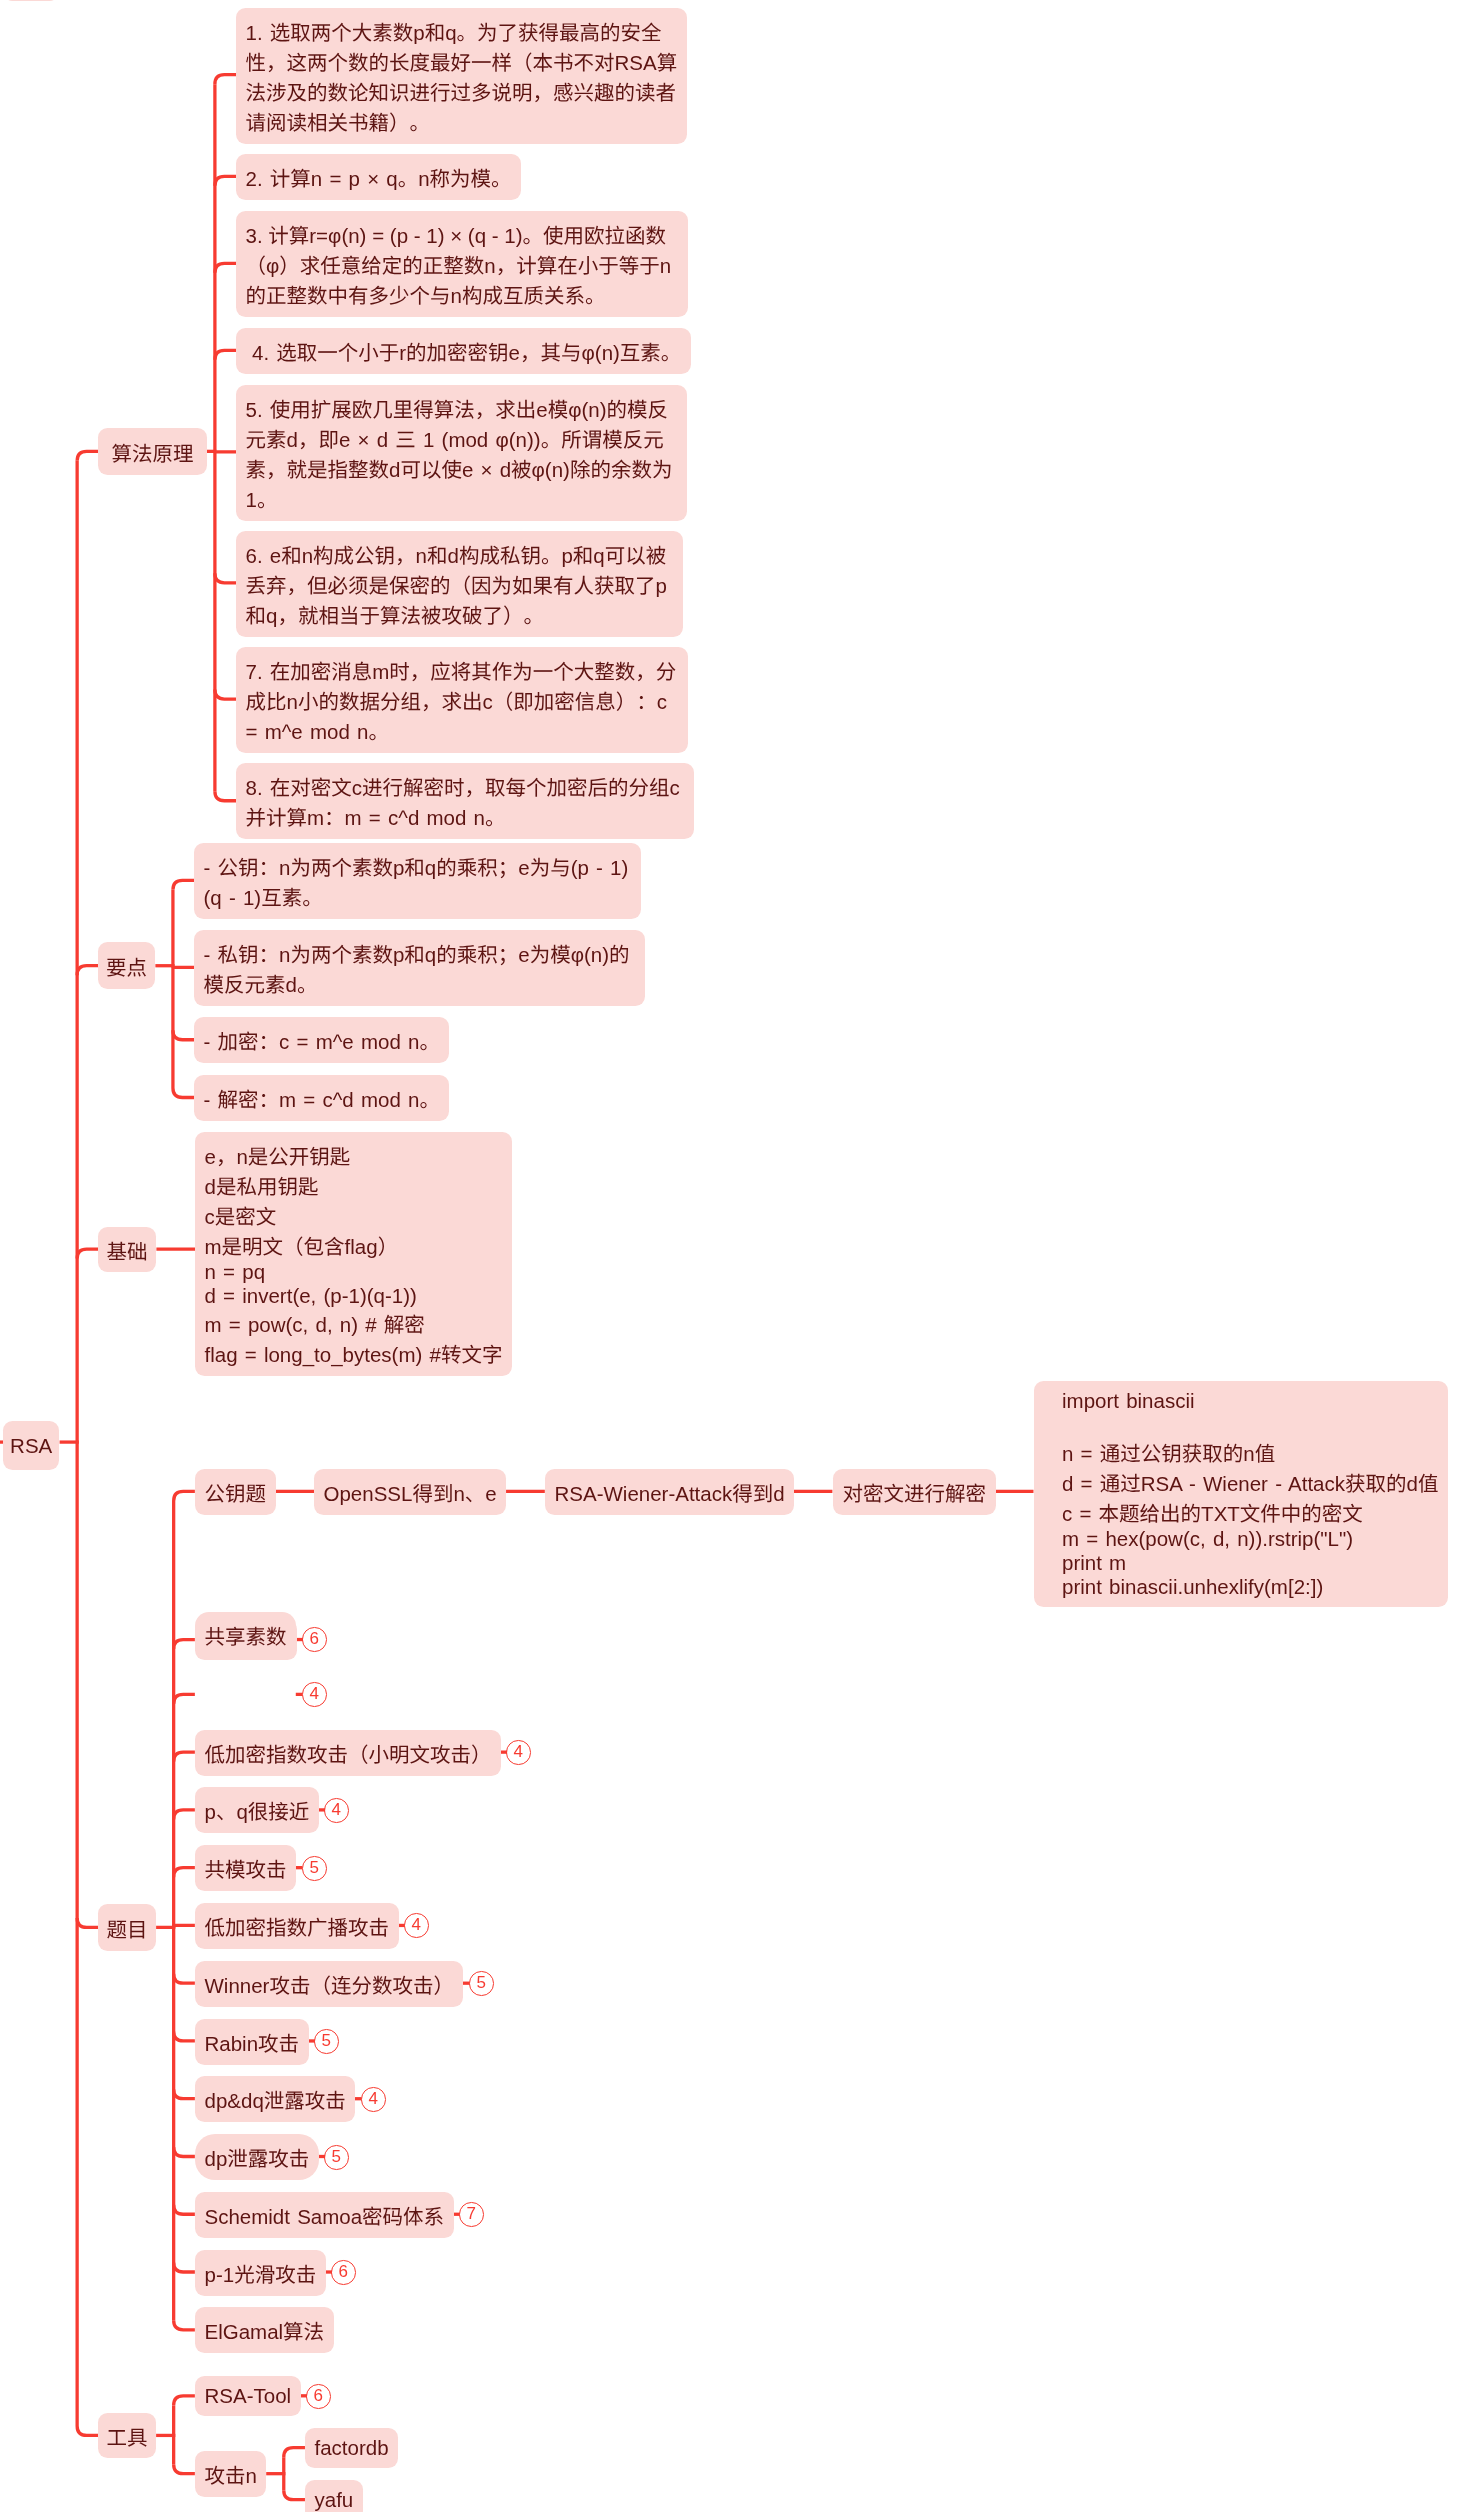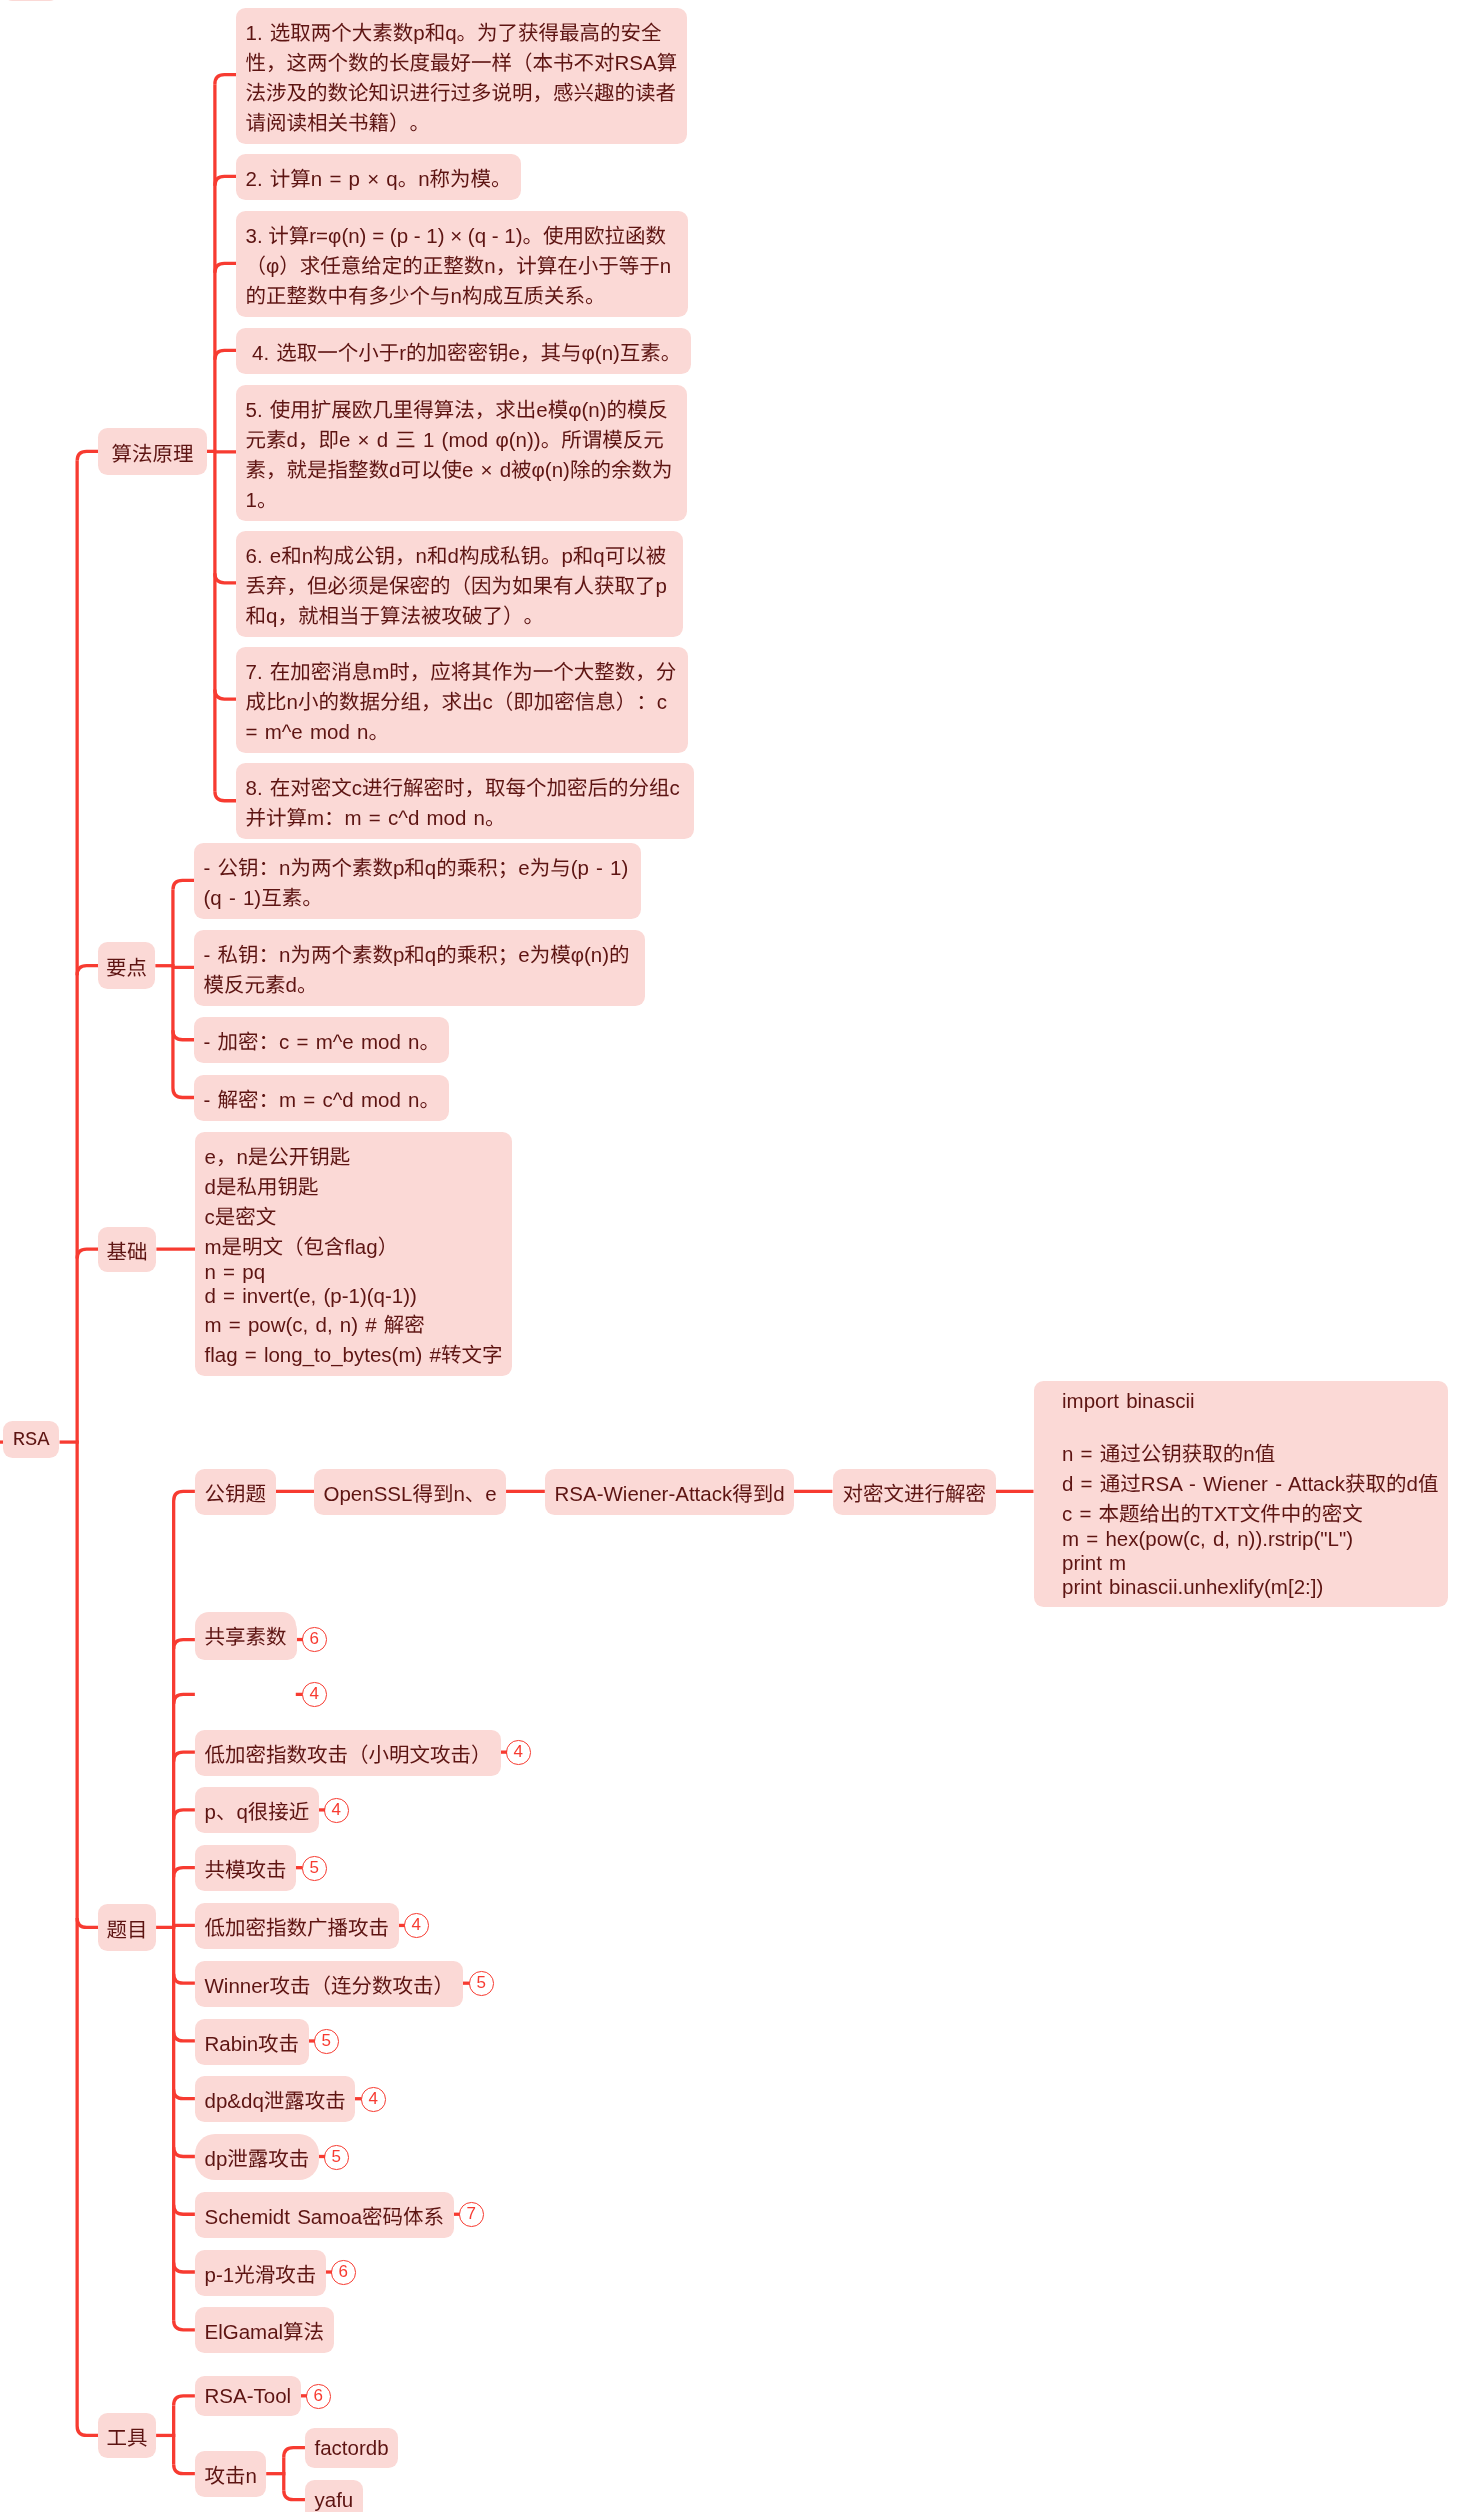--- a/index.html
+++ b/index.html
@@ -100,21 +100,21 @@
       <path d="M 237.5 3289.335 V 3369.835" fill="none" stroke="#F73B31" stroke-width="4.5" stroke-linecap="butt"></path>
       <path d="M 237.5 3289.335 Q 237.5 3276.335 250.5 3276.335 H 266.5" fill="none" stroke="#F73B31" stroke-width="4.5" stroke-linecap="butt"></path>
       <path d="M 237.5 3369.835 Q 237.5 3382.835 250.5 3382.835 H 266.5" fill="none" stroke="#F73B31" stroke-width="4.5" stroke-linecap="butt"></path>
       <path d="M 410.77 3276.335 H 419.77" fill="none" stroke="#F73B31" stroke-width="4.5" stroke-linecap="butt"></path>
       <path d="M 364.08 3382.835 H 390.33" fill="none" stroke="#F73B31" stroke-width="4.5" stroke-linecap="butt"></path>
       <path d="M 388.08 3360.335 V 3405.335" fill="none" stroke="#F73B31" stroke-width="4.5" stroke-linecap="butt"></path>
       <path d="M 388.08 3360.335 Q 388.08 3347.335 401.08 3347.335 H 417.08" fill="none" stroke="#F73B31" stroke-width="4.5" stroke-linecap="butt"></path>
       <path d="M 388.08 3405.335 Q 388.08 3418.335 401.08 3418.335 H 417.08" fill="none" stroke="#F73B31" stroke-width="4.5" stroke-linecap="butt"></path>
       <path d="M 0 1972 H 4.4" fill="none" stroke="#F73B31" stroke-width="4.5" stroke-linecap="butt"></path>
     </svg>
-<div class="node" style="left: 3.2px; top: 1421px; width: 56px; white-space: nowrap; text-align: right; height: 37px; display: flex; align-items: center; justify-content: center; font-family: Liberation Mono, monospace;">RSA</div>
+<div class="node" style="left: 3.2px; top: 1421px; width: 56px; white-space: nowrap; text-align: right; height: 49px; display: flex; align-items: center; justify-content: center;">RSA</div>
     <div class="node" style="left: 98px; top: 428px; width: 109px; white-space: nowrap; text-align: center; height: 47px; display: flex; align-items: center; justify-content: center;">算法原理</div>
     <div class="node" style="left: 236px; top: 8px; max-width: 451px;">1. 选取两个大素数p和q。为了获得最高的安全性，这两个数的长度最好一样（本书不对RSA算法涉及的数论知识进行过多说明，感兴趣的读者请阅读相关书籍）。</div>
     <div class="node" style="left: 236px; top: 154px;">2. 计算n = p × q。n称为模。</div>
     <div class="node" style="left: 236px; top: 211px; max-width: 452px; word-spacing: 0px;">3. 计算r=φ(n) = (p - 1) × (q - 1)。使用欧拉函数（φ）求任意给定的正整数n，计算在小于等于n的正整数中有多少个与n构成互质关系。</div>
     <div class="node" style="left: 236px; top: 328px; padding-left: 16px;">4. 选取一个小于r的加密密钥e，其与φ(n)互素。</div>
     <div class="node" style="left: 236px; top: 385px; max-width: 451px;">5. 使用扩展欧几里得算法，求出e模φ(n)的模反元素d，即e × d 三 1 (mod φ(n))。所谓模反元素，就是指整数d可以使e × d被φ(n)除的余数为1。</div>
     <div class="node" style="left: 236px; top: 531px; max-width: 447px;">6. e和n构成公钥，n和d构成私钥。p和q可以被丢弃，但必须是保密的（因为如果有人获取了p和q，就相当于算法被攻破了）。</div>
     <div class="node" style="left: 236px; top: 647px; max-width: 452px;">7. 在加密消息m时，应将其作为一个大整数，分成比n小的数据分组，求出c（即加密信息）：c =&nbsp;m^e mod n。</div>
     <div class="node" style="left: 236px; top: 763px; max-width: 458px;">8. 在对密文c进行解密时，取每个加密后的分组c并计算m：m = c^d mod n。</div>
     <div class="node" style="left: 98px; top: 942px; width: 57px; white-space: nowrap; text-align: center; height: 47px; display: flex; align-items: center; justify-content: center;">要点</div>

